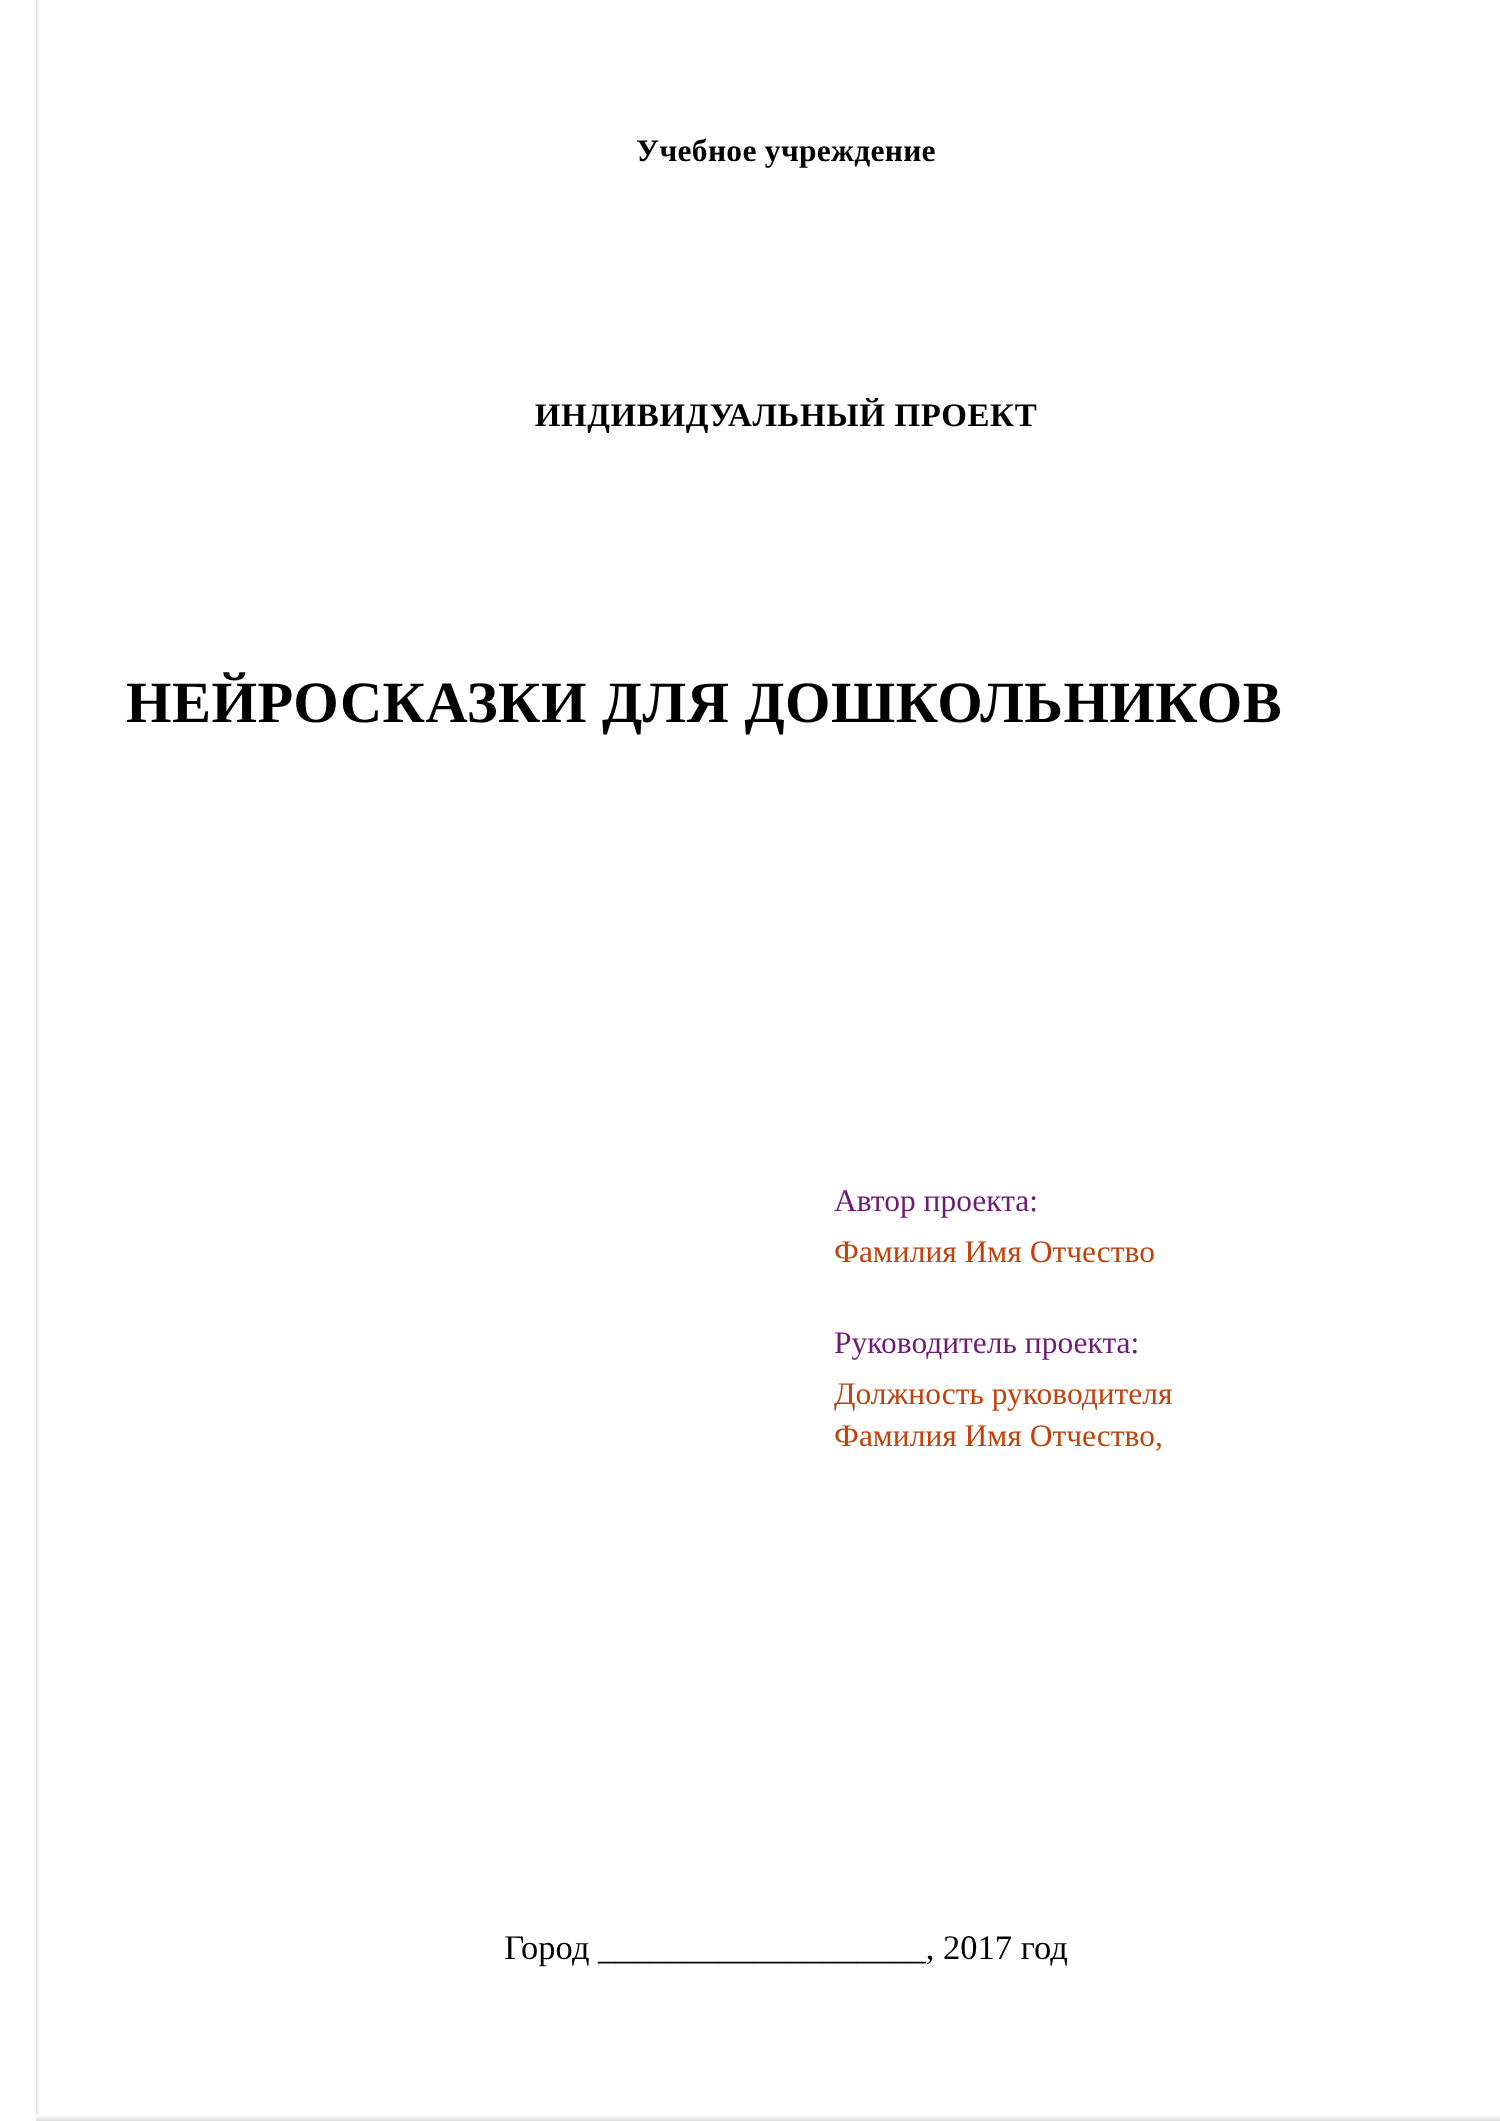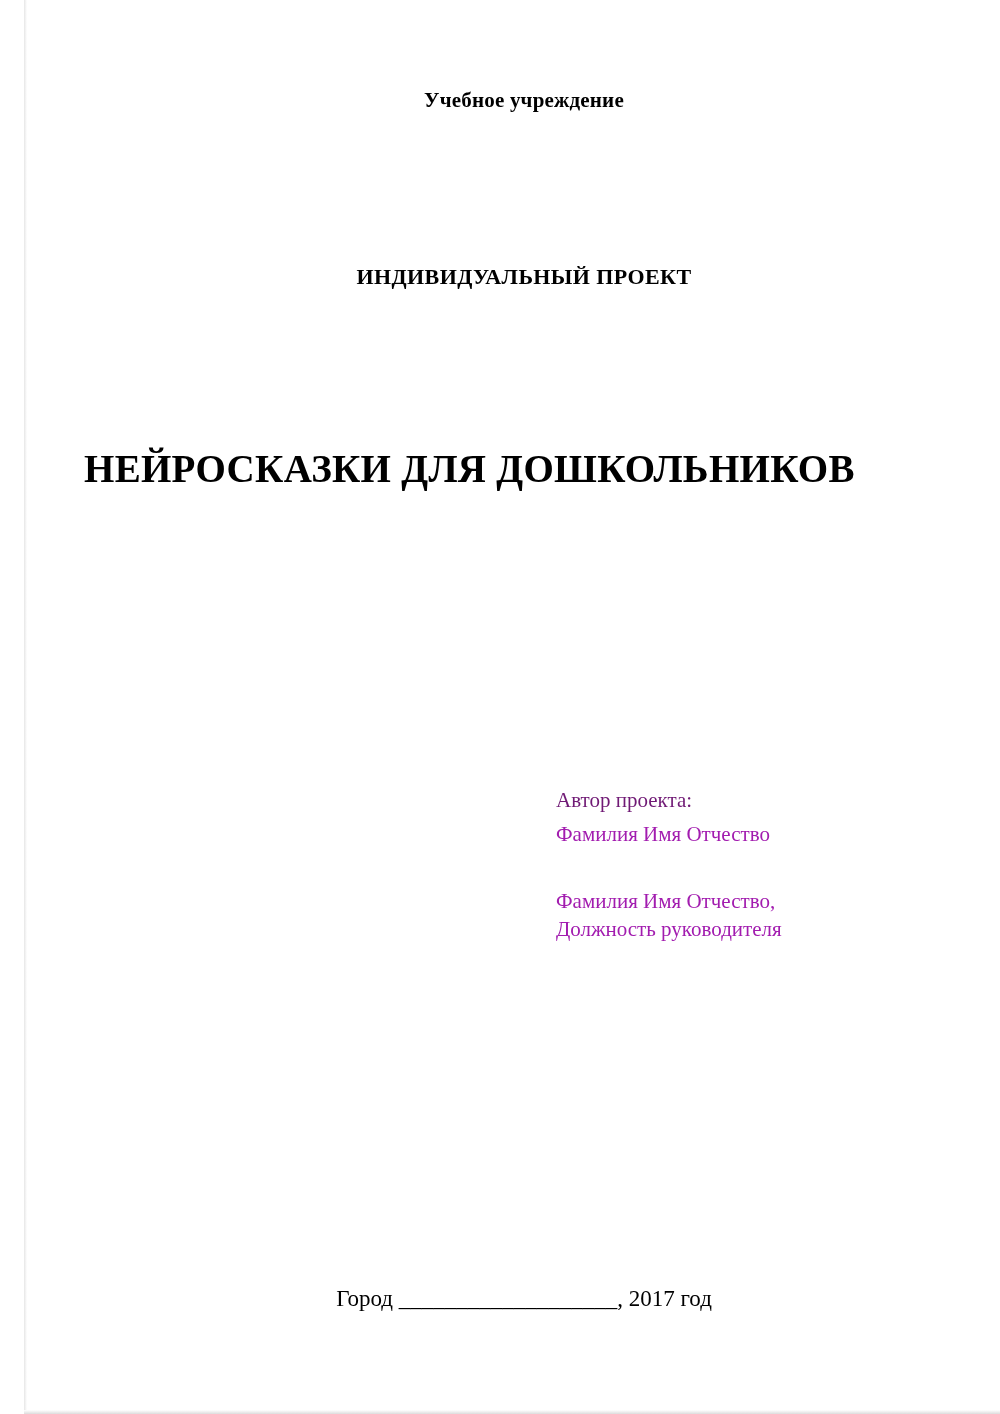--- a/index.html
+++ b/index.html
@@ -98,21 +98,21 @@
   }
   .credits .label {
     font-size: 21px;
     color: #701a75;
     margin: 0;
     padding: 0;
     line-height: 1.35;
   }
   .credits .value {
     font-size: 21px;
-    color: #a21caf;
+    color: #c2410c;
     margin: 0;
     padding: 0;
     line-height: 1.35;
   }
   .credits .gap {
     height: 32px;
   }
   .credits .gap-small {
     height: 6px;
   }
@@ -144,22 +144,23 @@
 
   <div class="main-title">НЕЙРОСКАЗКИ ДЛЯ ДОШКОЛЬНИКОВ</div>
 
   <div class="credits">
     <p class="label">Автор проекта:</p>
     <div class="gap-small"></div>
     <p class="value">Фамилия Имя Отчество</p>
 
     <div class="gap"></div>
 
+    <p class="label">Руководитель проекта:</p>
     <div class="gap-small"></div>
+    <p class="value">Должность руководителя</p>
     <p class="value">Фамилия Имя Отчество,</p>
-    <p class="value">Должность руководителя</p>
   </div>
 
   <div class="footer">
     <span class="city-line">Город ___________________, 2017 год</span>
   </div>
 
 </div>
 
 </body></html>

